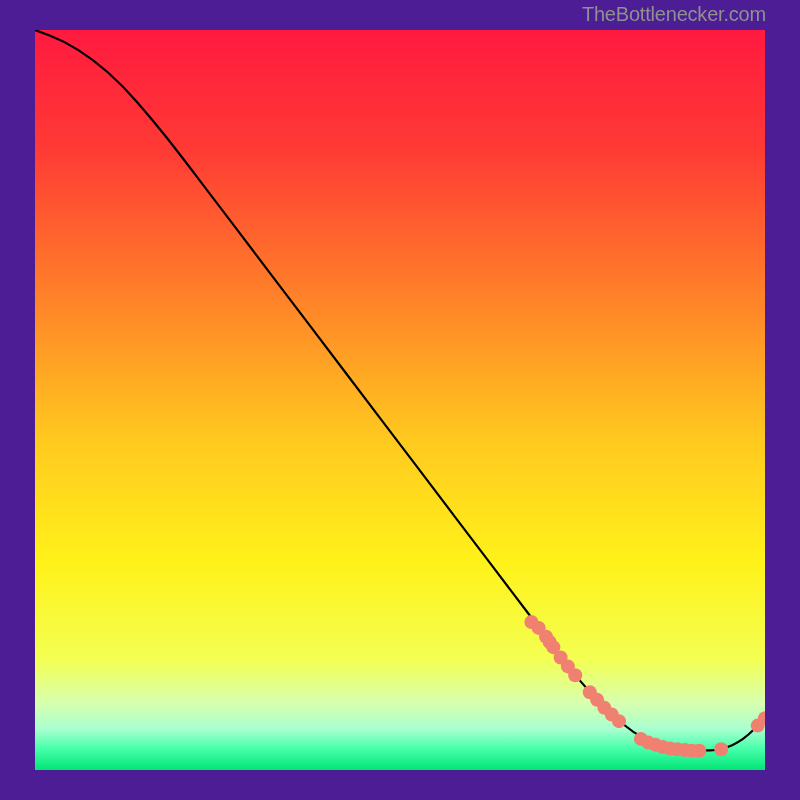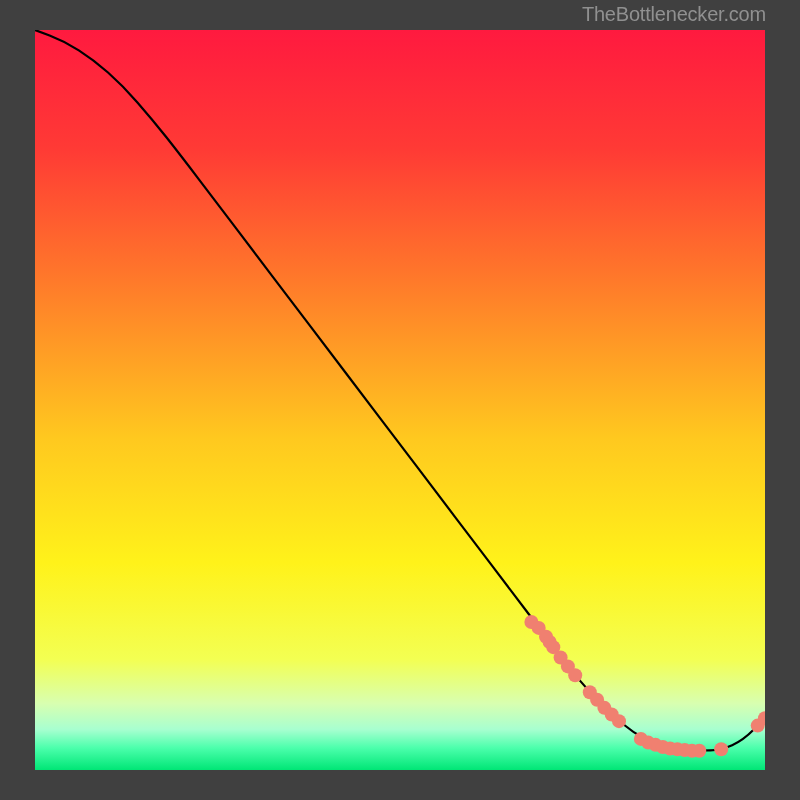--- a/index.html
+++ b/index.html
@@ -10,21 +10,21 @@
     height: 800px;
     position: relative;
     font-family: Arial, Helvetica, sans-serif;
   }
   .frame {
     position: absolute;
     top: 0;
     left: 0;
     width: 800px;
     height: 800px;
-    background: #404040;
+    background: #4c1d95;
   }
   .plot {
     position: absolute;
     box-sizing: border-box;
   }
   .attribution {
     position: absolute;
     color: #909090;
     font-size: 20px;
     font-weight: 400;

